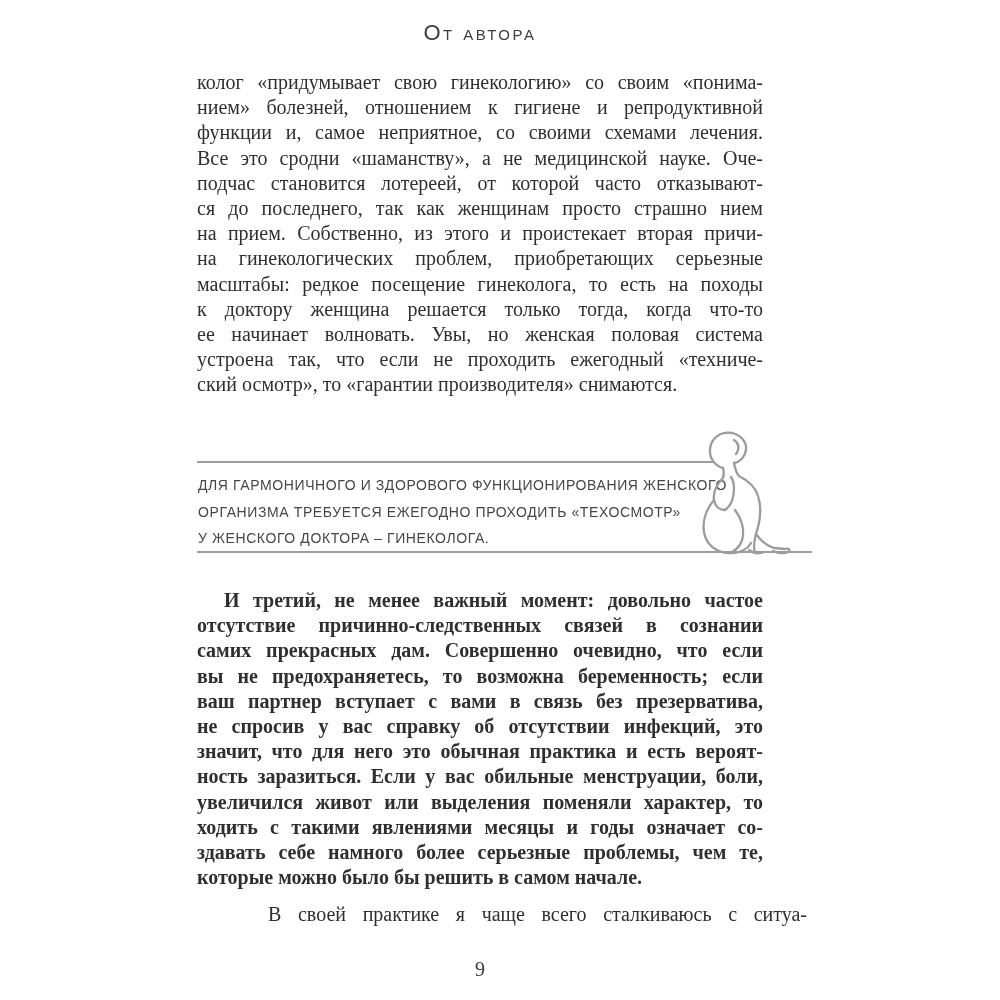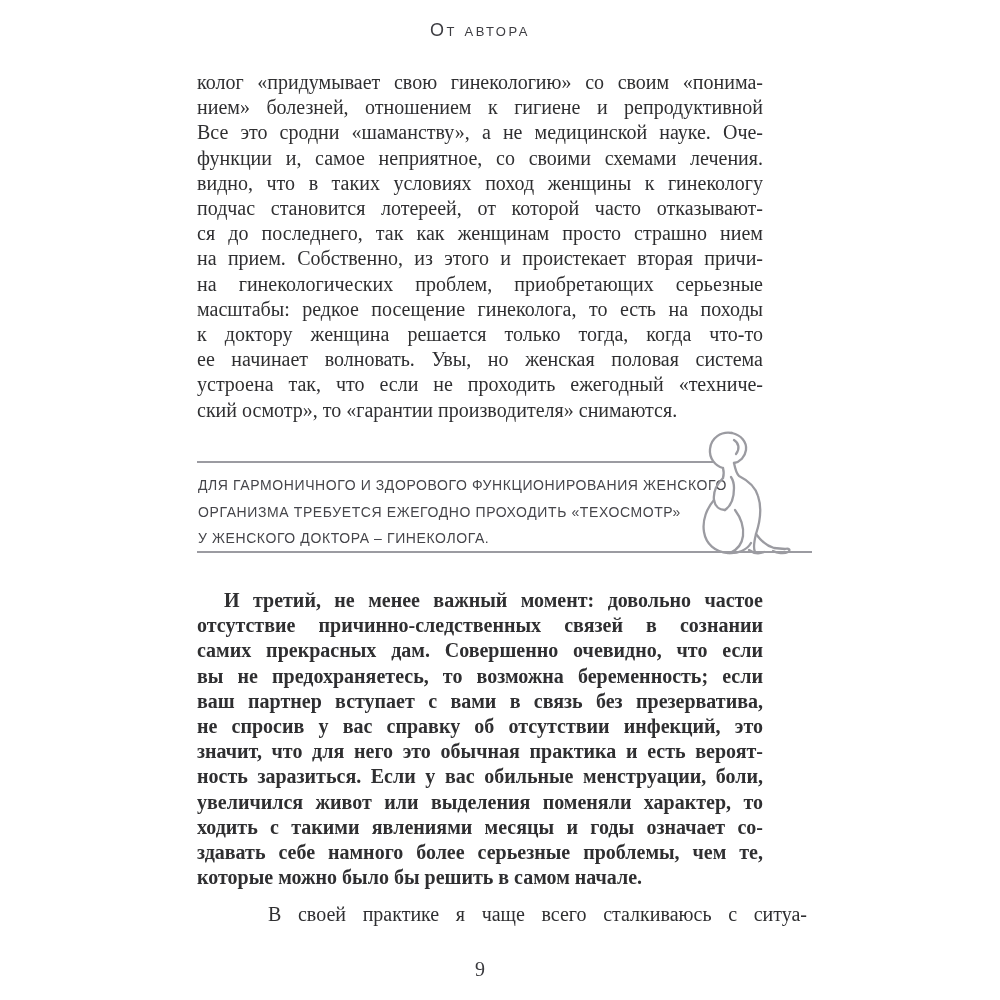--- a/index.html
+++ b/index.html
@@ -3,21 +3,21 @@
 <meta charset="utf-8">
 <style>
   html,body{margin:0;padding:0;background:#ffffff;}
   .page{
     position:relative;width:1000px;height:1000px;background:#ffffff;overflow:hidden;
     font-family:"Liberation Serif",serif;color:#2f2f31;
   }
   .page-header{
     position:absolute;top:20px;left:197px;width:566px;text-align:center;
     font-family:"Liberation Sans",sans-serif;font-variant:small-caps;
-    font-size:18px;letter-spacing:2.5px;color:#3d3d42;
+    font-size:22px;letter-spacing:2.5px;color:#3d3d42;
   }
   .para{position:absolute;left:197px;width:566px;font-size:20px;line-height:25.2px;}
   .para .line{text-align:justify;text-align-last:justify;}
   .para .line.last{text-align-last:auto;}
   .para.indent .line:first-child{text-indent:27px;}
   .p1{top:70px;}
   .p2{top:588px;font-weight:bold;}
   .p3{top:902px;margin-left:44px;}
   .rule{position:absolute;height:2px;background:#9b9ba1;}
   .rule-top{top:461px;left:197px;width:517px;}
@@ -37,23 +37,22 @@
 </head>
 <body>
 
 <div class="page">
 
   <div class="page-header">От автора</div>
 
   <div class="para p1">
       <div class="line">колог «придумывает свою гинекологию» со своим «понима-</div>
       <div class="line">нием» болезней, отношением к гигиене и репродуктивной</div>
+      <div class="line">функции и, самое неприятное, со своими схемами лечения.</div>
       <div class="line">Все это сродни «шаманству», а не медицинской науке. Оче-</div>
-      <div class="line">функции и, самое неприятное, со своими схемами лечения.</div>
-      <div class="line">видно, что в таких условиях поход женщины к гинекологу</div>
       <div class="line">подчас становится лотереей, от которой часто отказывают-</div>
       <div class="line">ся до последнего, так как женщинам просто страшно нием</div>
       <div class="line">на прием. Собственно, из этого и проистекает вторая причи-</div>
       <div class="line">на гинекологических проблем, приобретающих серьезные</div>
       <div class="line">масштабы: редкое посещение гинеколога, то есть на походы</div>
       <div class="line">к доктору женщина решается только тогда, когда что-то</div>
       <div class="line">ее начинает волновать. Увы, но женская половая система</div>
       <div class="line">устроена так, что если не проходить ежегодный «техниче-</div>
       <div class="line last">ский осмотр», то «гарантии производителя» снимаются.</div>
     </div>

